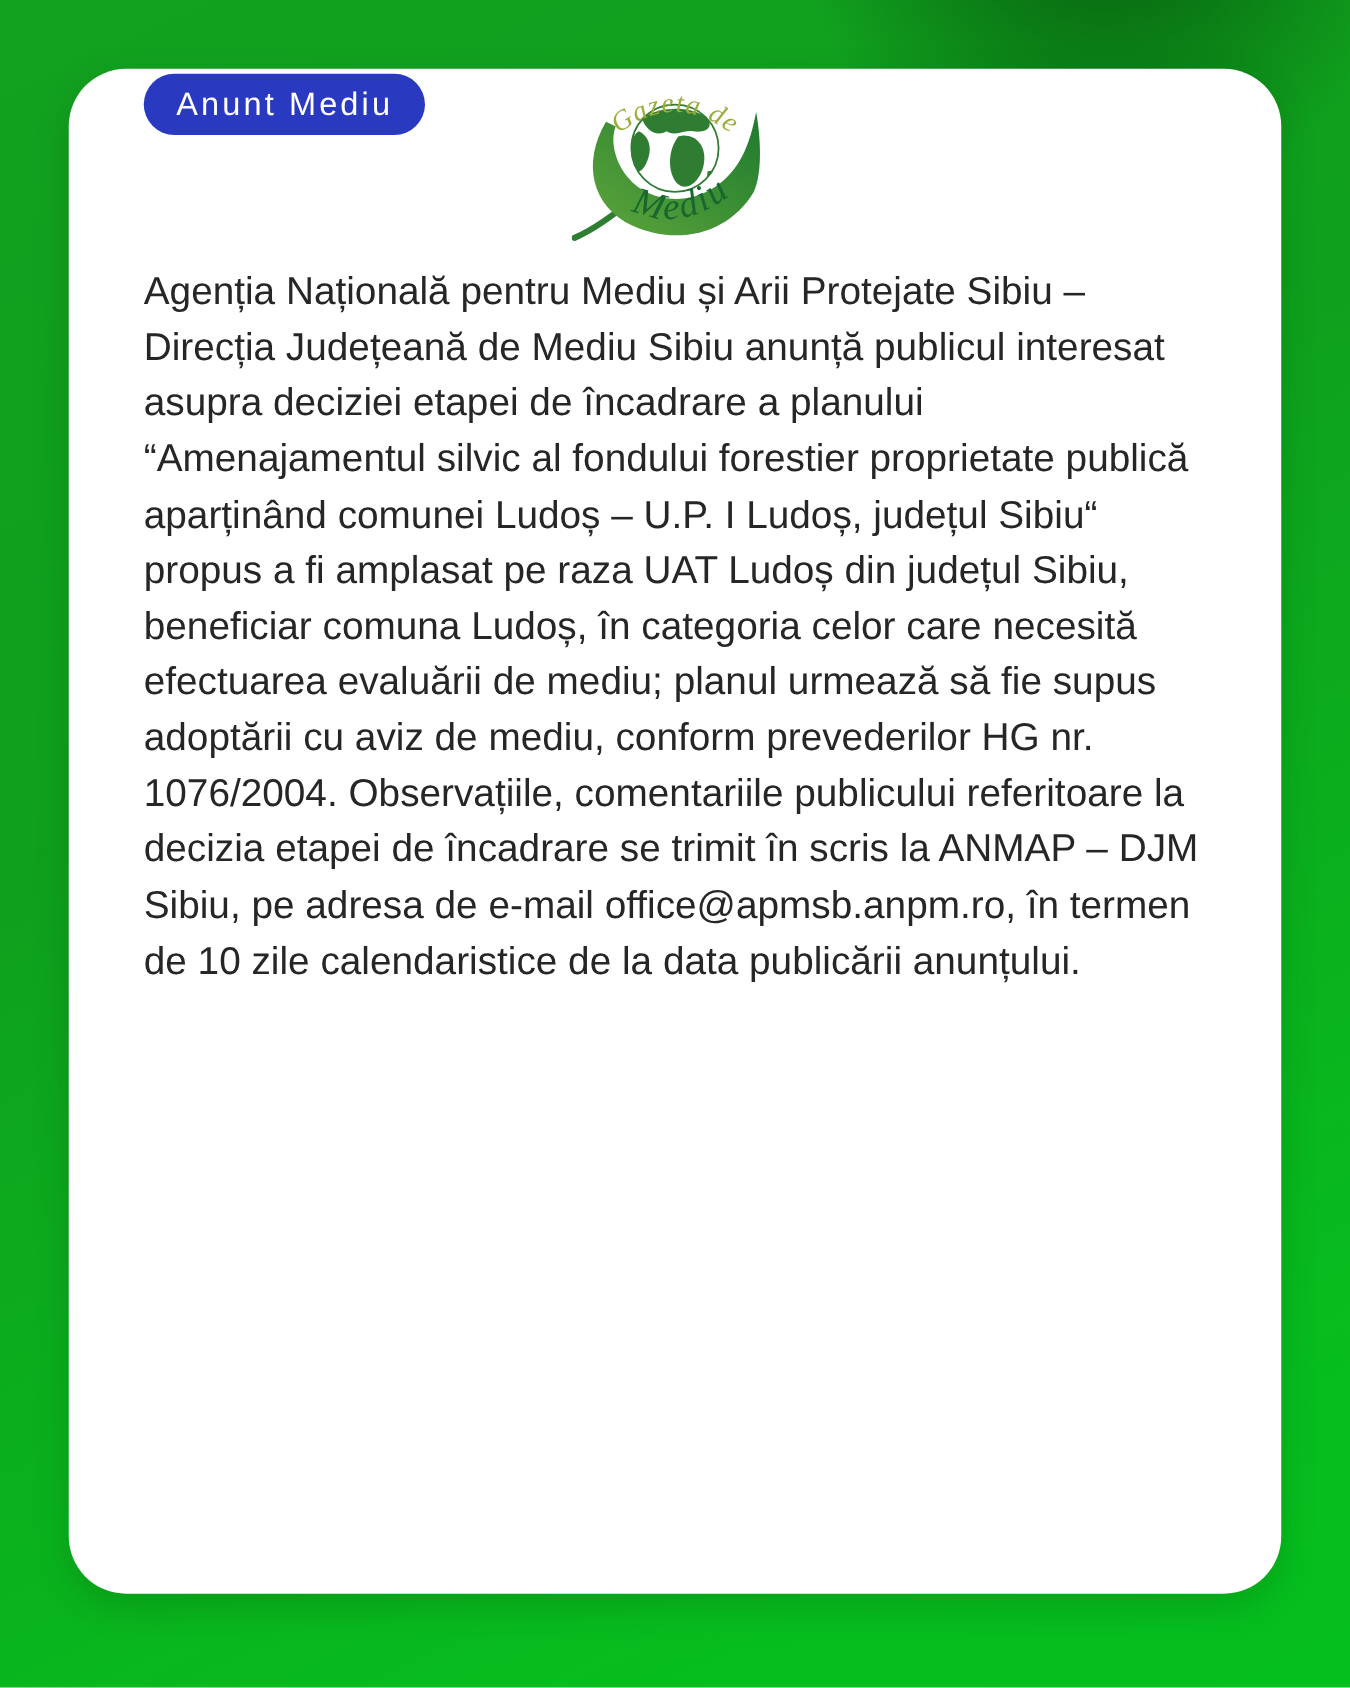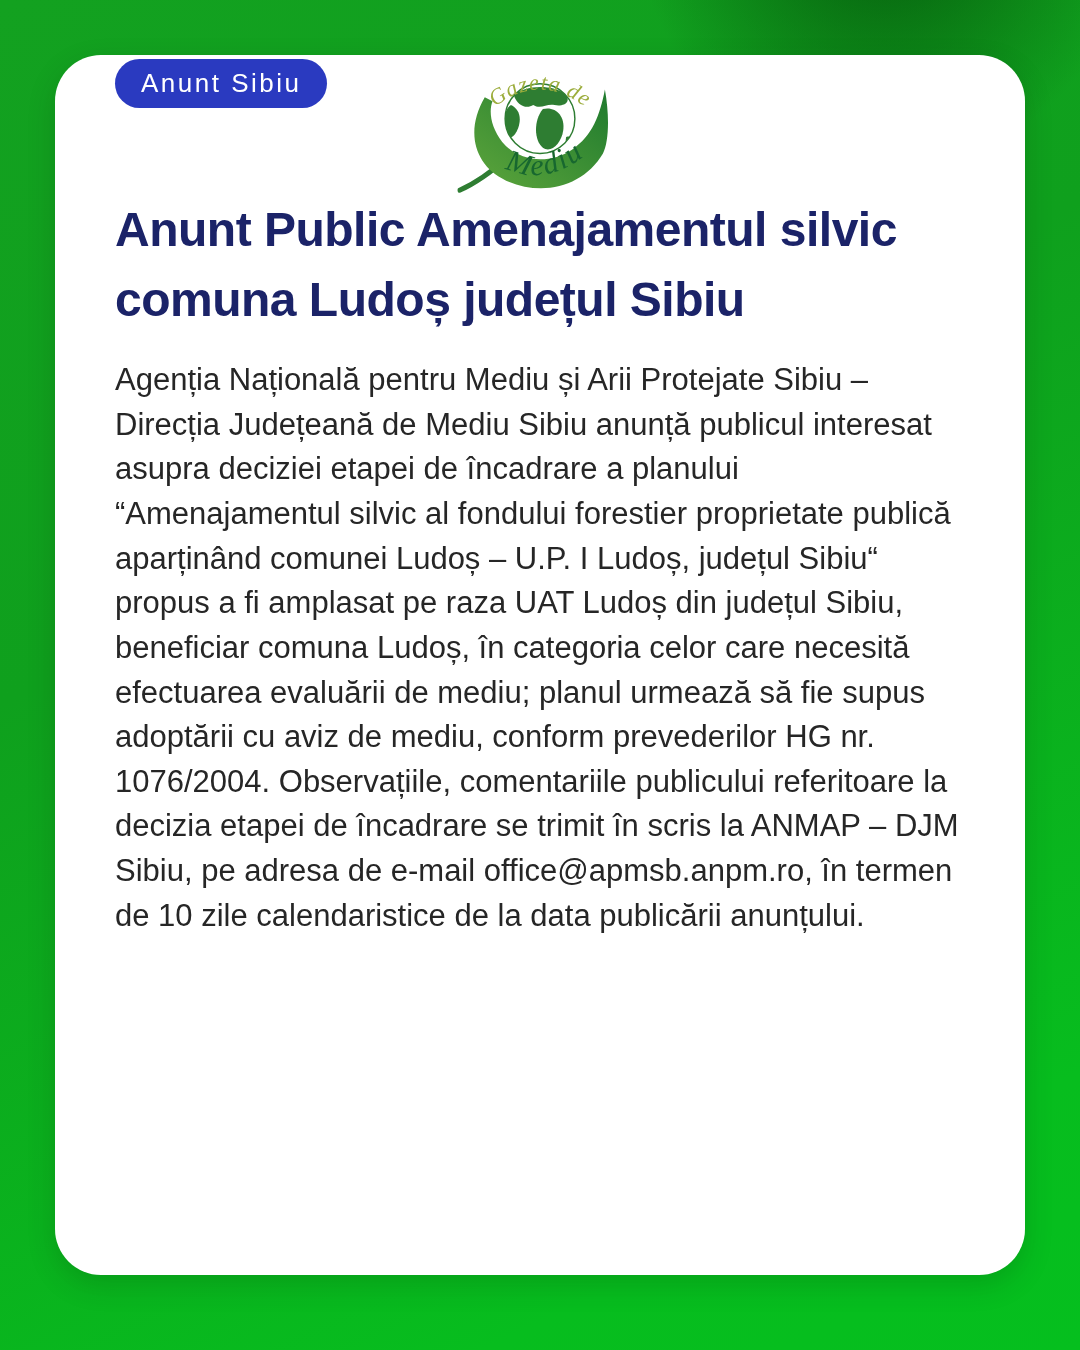--- a/index.html
+++ b/index.html
@@ -74,21 +74,21 @@
     max-width: 852px;
   }
 </style>
 </head>
 <body>
 
 <div class="card">
 
   <div class="header-row">
 
-    <span class="badge">Anunt Sibiu</span>
+    <span class="badge">Anunt Mediu</span>
 
     <svg class="logo" width="165" height="155" viewBox="0 0 170 160" xmlns="http://www.w3.org/2000/svg">
       <defs>
         <path id="arcTop" d="M 16,86 Q 85,6 154,86" fill="none"></path>
         <path id="arcBottom" d="M 18,102 Q 85,174 160,86" fill="none"></path>
         <linearGradient id="leafGrad" x1="0" y1="1" x2="1" y2="0">
           <stop offset="0" stop-color="#5DA53B"></stop>
           <stop offset="1" stop-color="#1E7A2E"></stop>
         </linearGradient>
         <clipPath id="globeClip">
@@ -122,17 +122,16 @@
 
       <text class="logo-text-top" text-anchor="middle">
         <textPath href="#arcTop" startOffset="50%">Gazeta de</textPath>
       </text>
       <text class="logo-text-bottom" text-anchor="middle">
         <textPath href="#arcBottom" startOffset="50%">Mediu</textPath>
       </text>
     </svg>
   </div>
 
-  <h1 class="headline">Anunt Public Amenajamentul silvic comuna Ludoș județul Sibiu</h1>
 
   <p class="body-text">Agenția Națională pentru Mediu și Arii Protejate Sibiu – Direcția Județeană de Mediu Sibiu anunță publicul interesat asupra deciziei etapei de încadrare a planului “Amenajamentul silvic al fondului forestier proprietate publică aparținând comunei Ludoș – U.P. I Ludoș, județul Sibiu“ propus a fi amplasat pe raza UAT Ludoș din județul Sibiu, beneficiar comuna Ludoș, în categoria celor care necesită efectuarea evaluării de mediu; planul urmează să fie supus adoptării cu aviz de mediu, conform prevederilor HG nr. 1076/2004. Observațiile, comentariile publicului referitoare la decizia etapei de încadrare se trimit în scris la ANMAP – DJM Sibiu, pe adresa de e-mail office@apmsb.anpm.ro, în termen de 10 zile calendaristice de la data publicării anunțului.</p>
 
 </div>
 
 </body></html>

